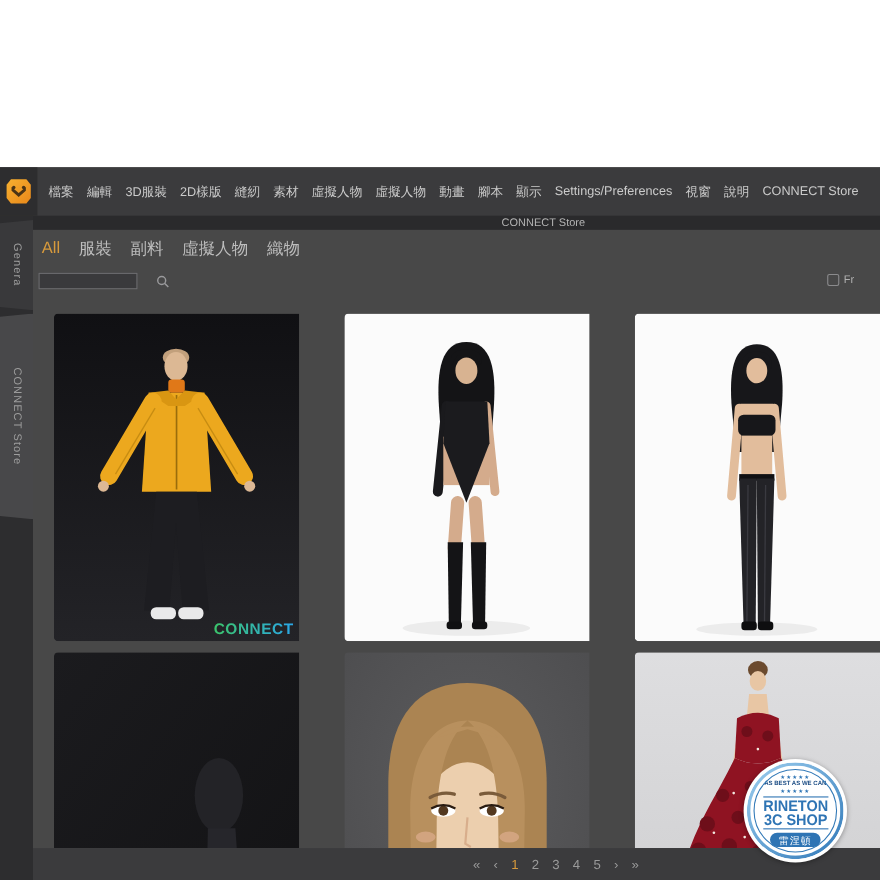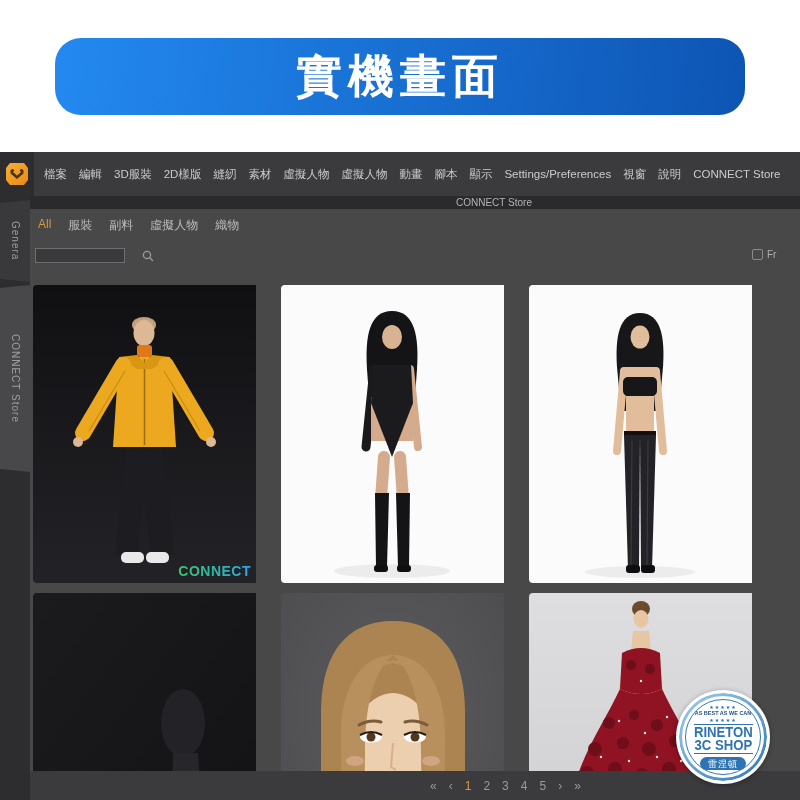--- a/index.html
+++ b/index.html
@@ -37,37 +37,37 @@
           justify-content:center; writing-mode:vertical-rl; font-size:10px;
           color:#9e9e9e; letter-spacing:1px;
           clip-path:polygon(0 3px,100% 0,100% 100%,0 calc(100% - 3px)); }
   .vtab-general { top:4px; height:82px; background:#39393b; }
   .vtab-connect { top:89px; height:187px; background:#48484a; }
 
   
   .content { position:absolute; left:30px; top:57px; width:770px; height:562px;
              background:#484848; overflow:hidden; }
   .filters { position:absolute; left:8px; top:8px; display:flex; gap:17px;
-             font-size:12px; color:#bdbdbd; }
+             font-size:15px; color:#bdbdbd; }
   .filter { cursor:default; }
   .filter.active { color:#d79a3c; }
   .search-row { position:absolute; left:5px; top:39px; display:flex; align-items:center; }
   .search-input { width:90px; height:15px; background:#3a3a3c; border:1px solid #6e6e70;
                   color:#ddd; font-size:10px; padding:0 3px; outline:none; }
   .search-btn { margin-left:17px; width:12px; height:12px; background:none; border:none;
                 padding:0; cursor:pointer; }
   .free-box { position:absolute; left:722px; top:40px; display:flex; 
               gap:4px; color:#b0b0b0; font-size:10px; white-space:nowrap; }
   .free-box input { width:11px; height:11px; appearance:none; border:1px solid #8b8b8d;
                     border-radius:2px; background:transparent; }
 
   
   .grid { position:absolute; left:3px; top:76px; width:930px; display:flex;
           flex-wrap:wrap; gap:10px 9px; }
-  .card { width:239px; height:298px; border-radius:4px; overflow:hidden; cursor:pointer; }
+  .card { width:239px; height:298px; border-radius:4px; overflow:hidden; cursor:pointer;margin-left:16px; }
   .card svg { display:block; width:223px; height:298px; }
 
   
   .bottombar { position:absolute; left:30px; top:619px; width:770px; height:29px;
                background:#3b3b3d; }
   .pagination { position:absolute; left:400px; top:0; height:29px; display:flex;
                 gap:12px; align-items:center; font-size:12px; color:#9a9a9a; }
   .page-item { cursor:pointer; }
   .page-item.active { color:#d79a3c; }
 
@@ -90,23 +90,20 @@
   .badge-name-line { font-size:14px; line-height:13px; font-weight:bold; color:#2e74b4;
                      letter-spacing:0; }
   .badge-cn { margin-top:3px; background:#2e74b4; color:#fff; font-size:9px;
               line-height:12px; padding:0.5px 8px; border-radius:7px; letter-spacing:1px; }
 </style>
 </head>
 <body>
 
 <div id="root">
 
-  <div class="banner">
-    <div class="banner-title">實機畫面</div>
-  </div>
 
   <div class="window">
 
     <div class="menubar">
       <div class="logo-box">
         <svg width="26" height="26" viewBox="0 0 26 26">
           <defs>
               <linearGradient id="lg" x1="0" y1="0" x2="1" y2="1">
             <stop offset="0" stop-color="#f7b030"></stop>
                 <stop offset="1" stop-color="#e8881a"></stop>

